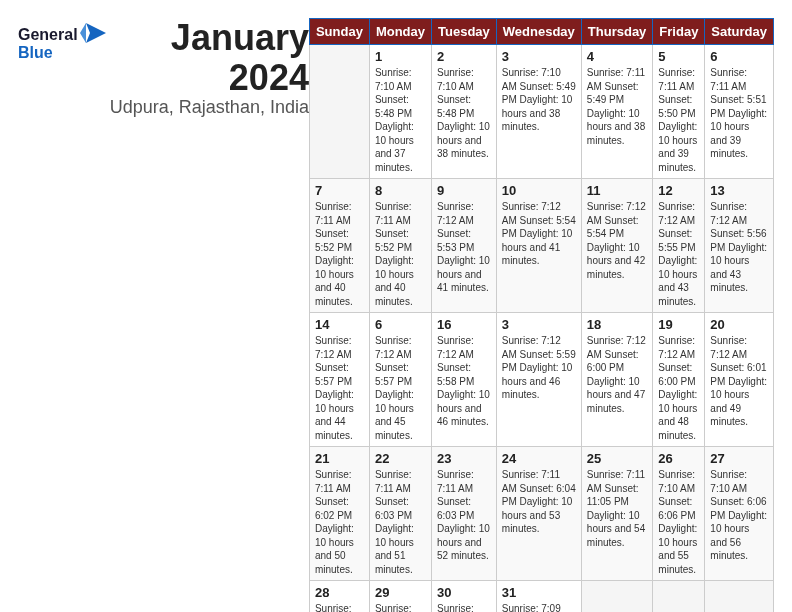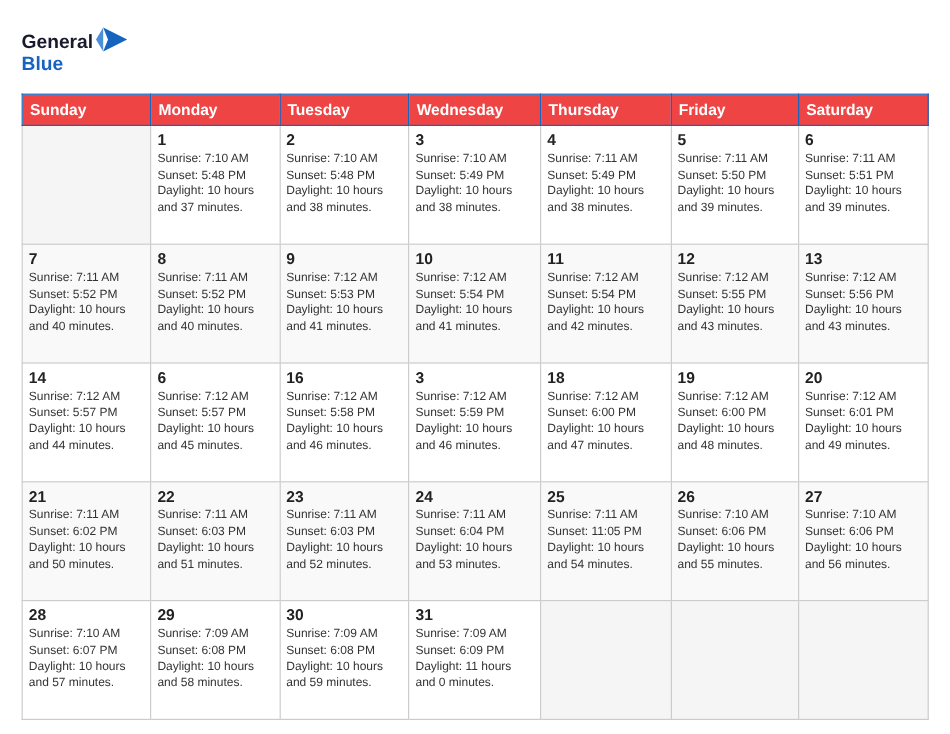--- a/index.html
+++ b/index.html
@@ -8,21 +8,21 @@
       background: #fff;
       width: 792px;
       height: 612px;
       overflow: hidden;
     }
     .page {
       width: 792px;
       height: 612px;
       padding: 18px 18px 12px 18px;
       display: flex;
-      flex-direction: column;
+      flex-direction: row;
     }
     .header {
       display: flex;
       justify-content: space-between;
       align-items: flex-start;
       margin-bottom: 10px;
     }
     .logo {
       display: flex;
       flex-direction: column;
@@ -41,21 +41,21 @@
       font-size: 18px;
       color: #555;
       font-weight: normal;
     }
     .calendar {
       width: 100%;
       border-collapse: collapse;
       flex: 1;
     }
     .calendar thead th {
-      background: #ef4444;
+      background: #7f1d1d;
       color: #fff;
       font-size: 13px;
       font-weight: bold;
       padding: 5px 6px;
       text-align: left;
       border: 1px solid #1565c0;
     }
     .calendar tbody td {
       border: 1px solid #ccc;
       vertical-align: top;
@@ -96,20 +96,24 @@
   <div class="header">
     <div class="logo">
       <svg class="logo-svg" viewBox="0 0 90 50">
 
         <text x="0" y="22" font-family="Arial" font-size="16" font-weight="bold" fill="#1a1a2e">General</text>
         <text x="0" y="40" font-family="Arial" font-size="16" font-weight="bold" fill="#1565c0">Blue</text>
 
         <polygon points="68,5 88,15 68,25 72,15" fill="#1565c0"></polygon>
         <polygon points="68,5 68,25 62,15" fill="#4a90d9"></polygon>
       </svg>
+    </div>
+    <div class="title-block">
+      <h1>January 2024</h1>
+      <h2>Udpura, Rajasthan, India</h2>
     </div>
   </div>
 
   <table class="calendar">
     <thead>
       <tr>
       <th>Sunday</th>
           <th>Monday</th>
           <th>Tuesday</th>
           <th>Wednesday</th>

